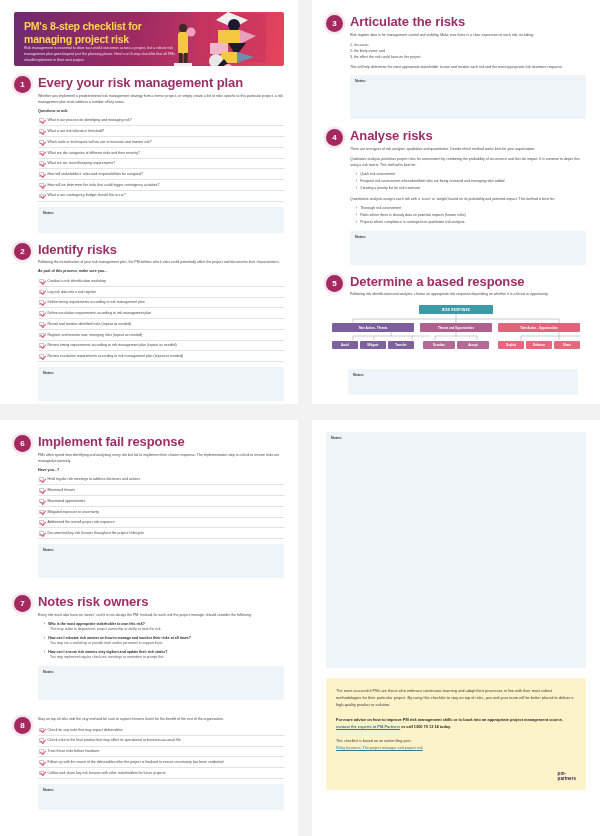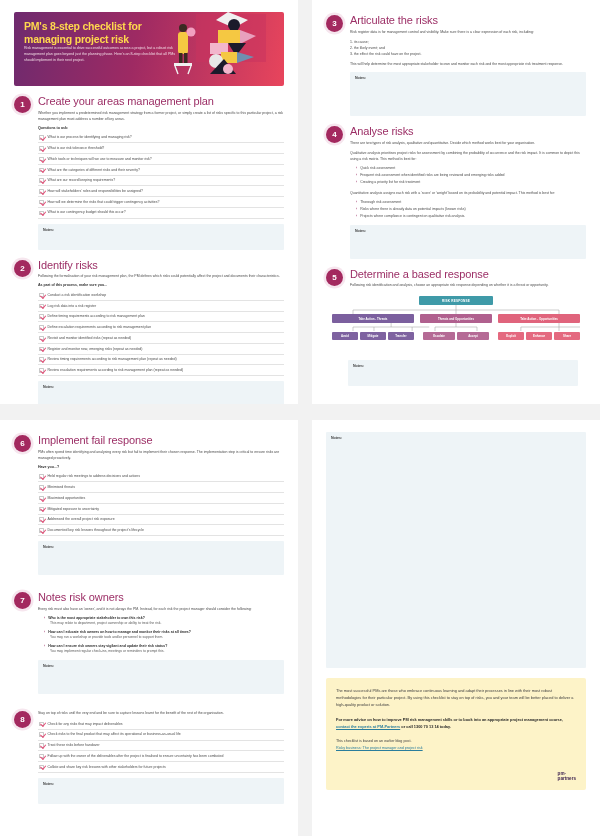--- a/index.html
+++ b/index.html
@@ -18,21 +18,21 @@
   }
   .p1 { left: 0;   top: 0;   width: 298px; height: 404px; }
   .p2 { left: 312px; top: 0;   width: 288px; height: 404px; }
   .p3 { left: 0;   top: 420px; width: 298px; height: 416px; }
   .p4 { left: 312px; top: 420px; width: 288px; height: 416px; }
 
   
   .banner {
     position: relative;
     margin: 12px 14px 0 14px;
-    height: 74px;
+    height: 54px;
     border-radius: 2px;
     background: linear-gradient(100deg, #6e2a6e 0%, #9e2a63 45%, #e8455c 100%);
     overflow: hidden;
   }
   .banner-title {
     position: absolute; left: 10px; top: 8px; width: 150px;
     color: #ffd84d; font-size: 10.5px; font-weight: bold; line-height: 1.22;
     letter-spacing: -0.2px;
   }
   .banner-sub {
@@ -46,21 +46,21 @@
   .step-head { display: flex; align-items: flex-start; }
   .badge {
     flex: 0 0 auto; width: 17px; height: 17px; border-radius: 50%;
     background: #a3295f; color: #fff; font-size: 8px; font-weight: bold;
     display: flex; align-items: center; justify-content: center;
     margin-right: 7px; margin-top: 1px;
     box-shadow: 0 0 0 2.5px #f6e6ee;
   }
   .step-body { flex: 1 1 auto; min-width: 0; }
   .step-title {
-    color: #9c2f66; font-size: 11px; font-weight: normal; margin-bottom: 2.5px;
+    color: #9c2f66; font-size: 13px; font-weight: bold; margin-bottom: 2.5px;
     letter-spacing: -0.1px;
   }
   .step-desc { font-size: 3.5px; line-height: 1.75; color: #4a4a4a; }
   .step-lead { font-size: 3.6px; font-weight: bold; color: #2f2f2f; margin-top: 4px; }
 
   .check-list { margin-top: 3px; }
   .check-item {
     display: flex; align-items: center;
     border-bottom: 0.5px solid #e3e3e3;
     padding: 2.6px 0 2.6px 1px;
@@ -187,21 +187,21 @@
         <rect x="18" y="41" width="3.5" height="10" fill="#3b2a22"></rect>
         <rect x="8" y="51" width="18" height="3" fill="#f0f0f0"></rect>
         <path d="M9 54 L12 62 M25 54 L22 62" stroke="#f0f0f0" stroke-width="1.4" fill="none"></path>
       </svg>
     </div>
 
     <div class="step">
       <div class="step-head">
         <div class="badge">1</div>
         <div class="step-body">
-          <div class="step-title">Create your areas management plan</div>
+          <div class="step-title">Every your risk management plan</div>
           <div class="step-desc">Whether you implement a predetermined risk management strategy from a former project, or simply create a list of risks specific to this particular project, a risk management plan must address a number of key areas.</div>
           <div class="step-lead">Questions to ask:</div>
           <div class="check-list">
             <div class="check-item">
                 <span class="cbox"></span>
                 <span>What is our process for identifying and managing risk?</span>
               </div>
             <div class="check-item">
                 <span class="cbox"></span>
                 <span>What is our risk tolerance threshold?</span>

